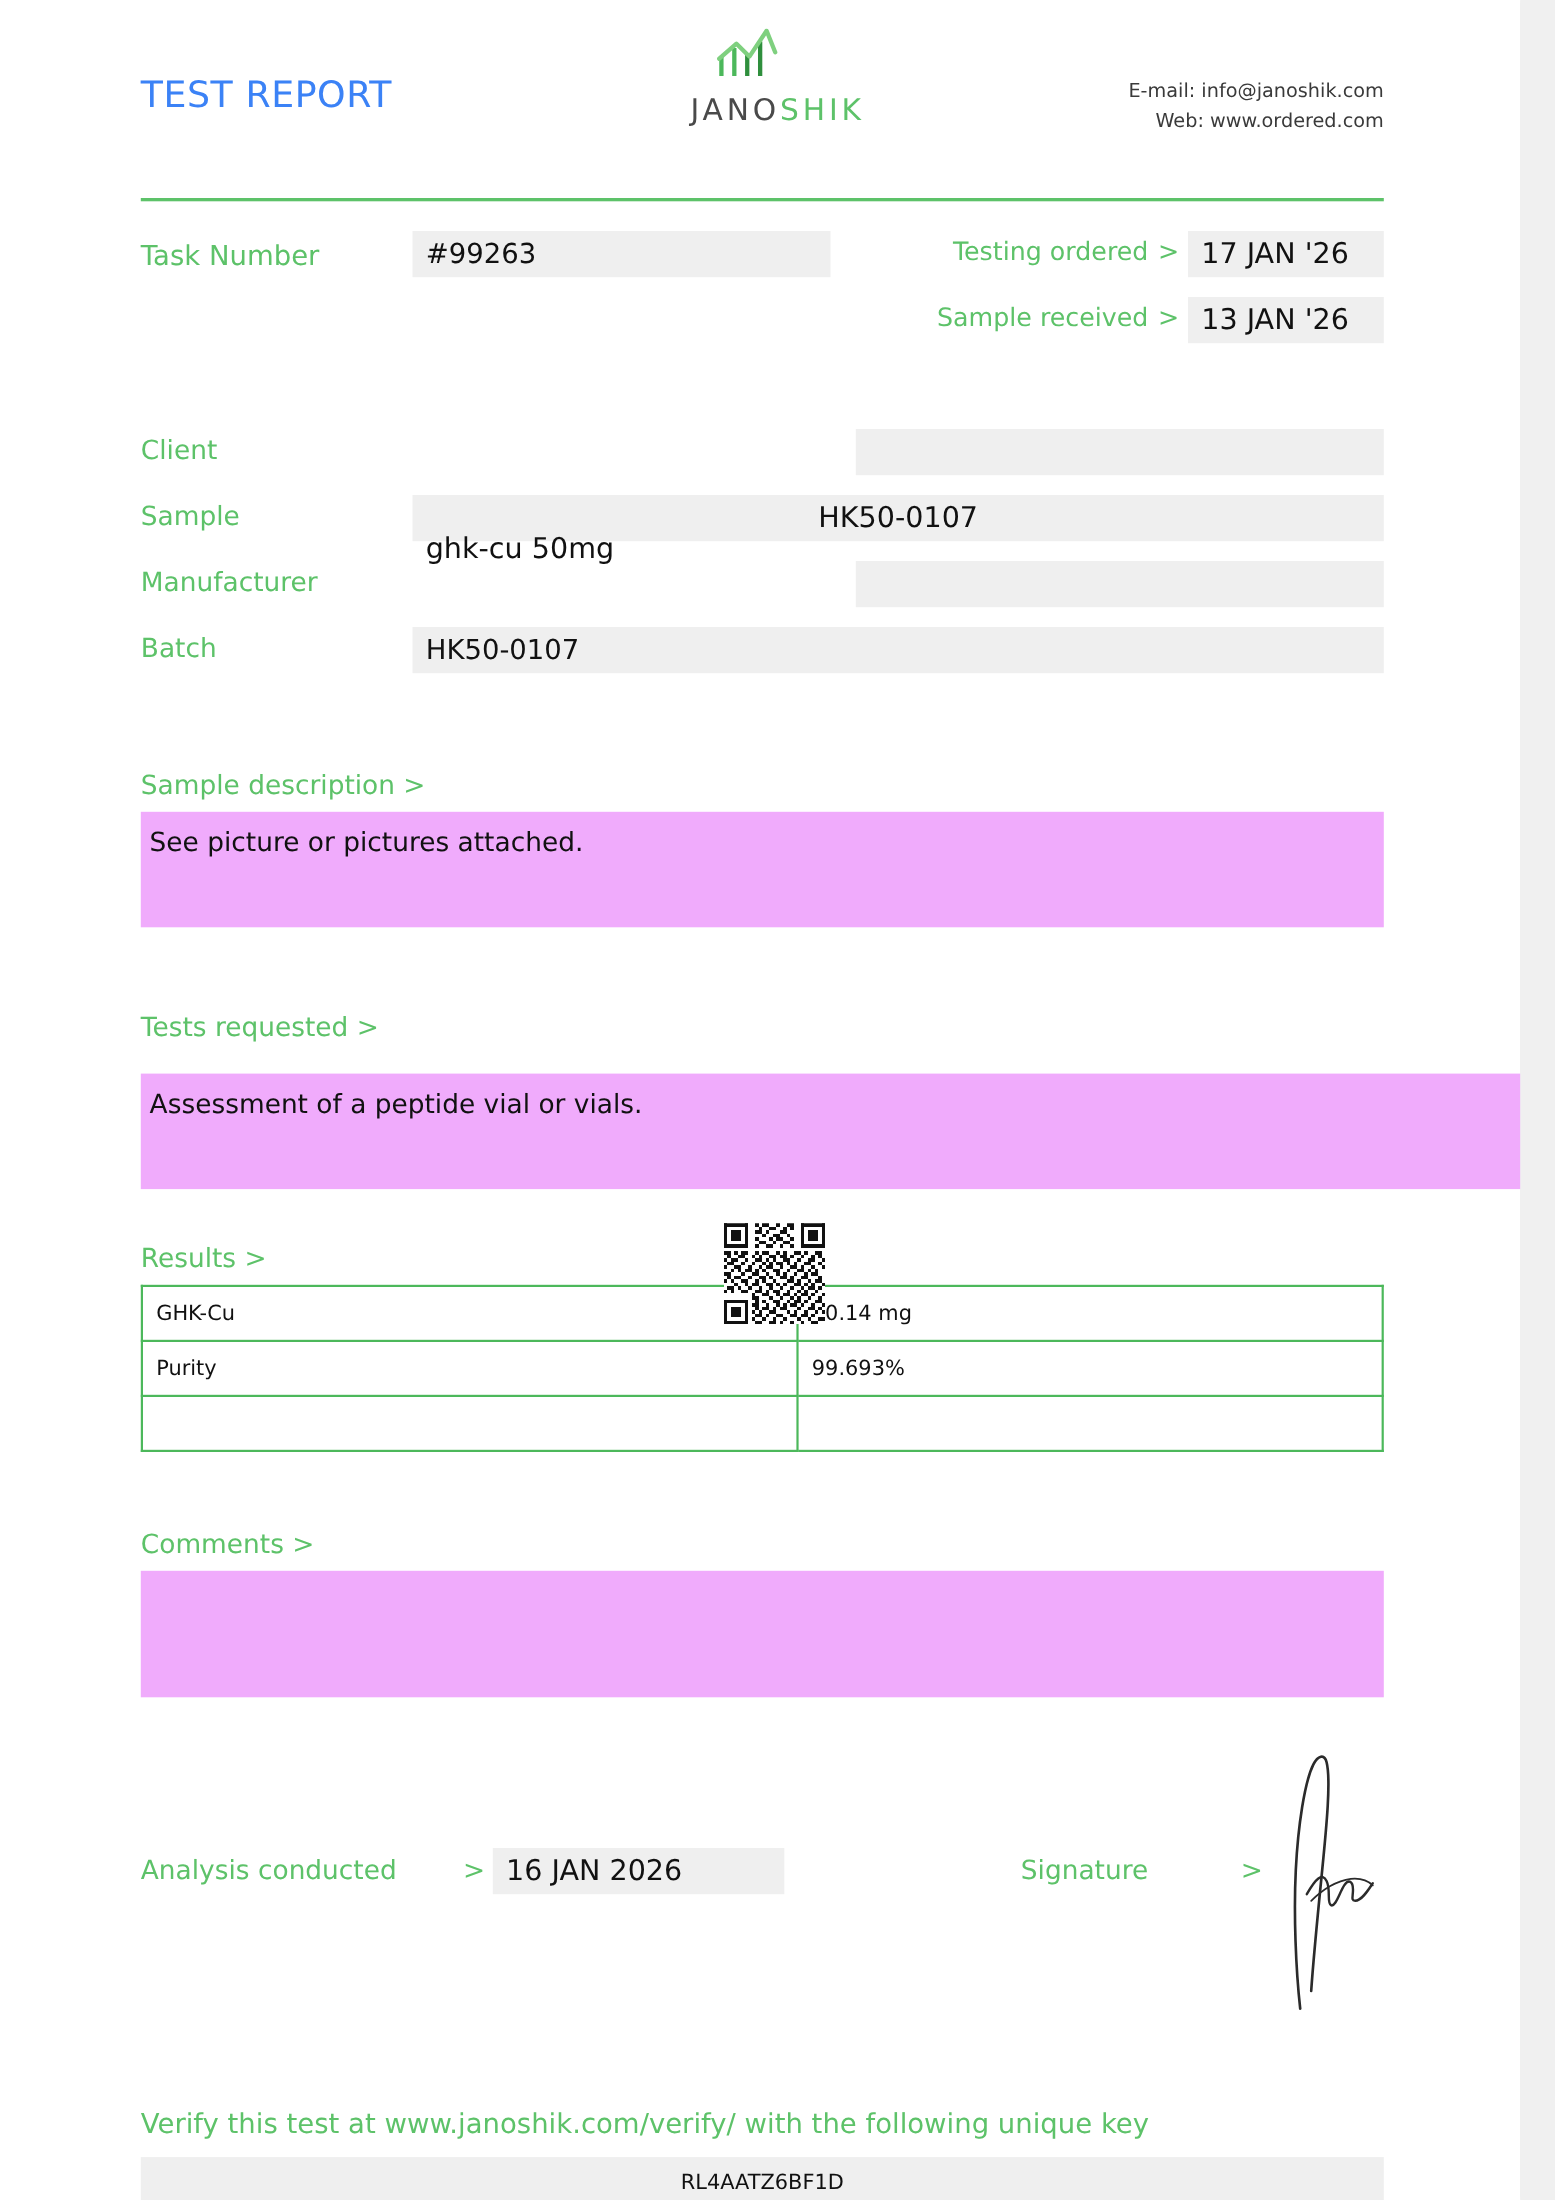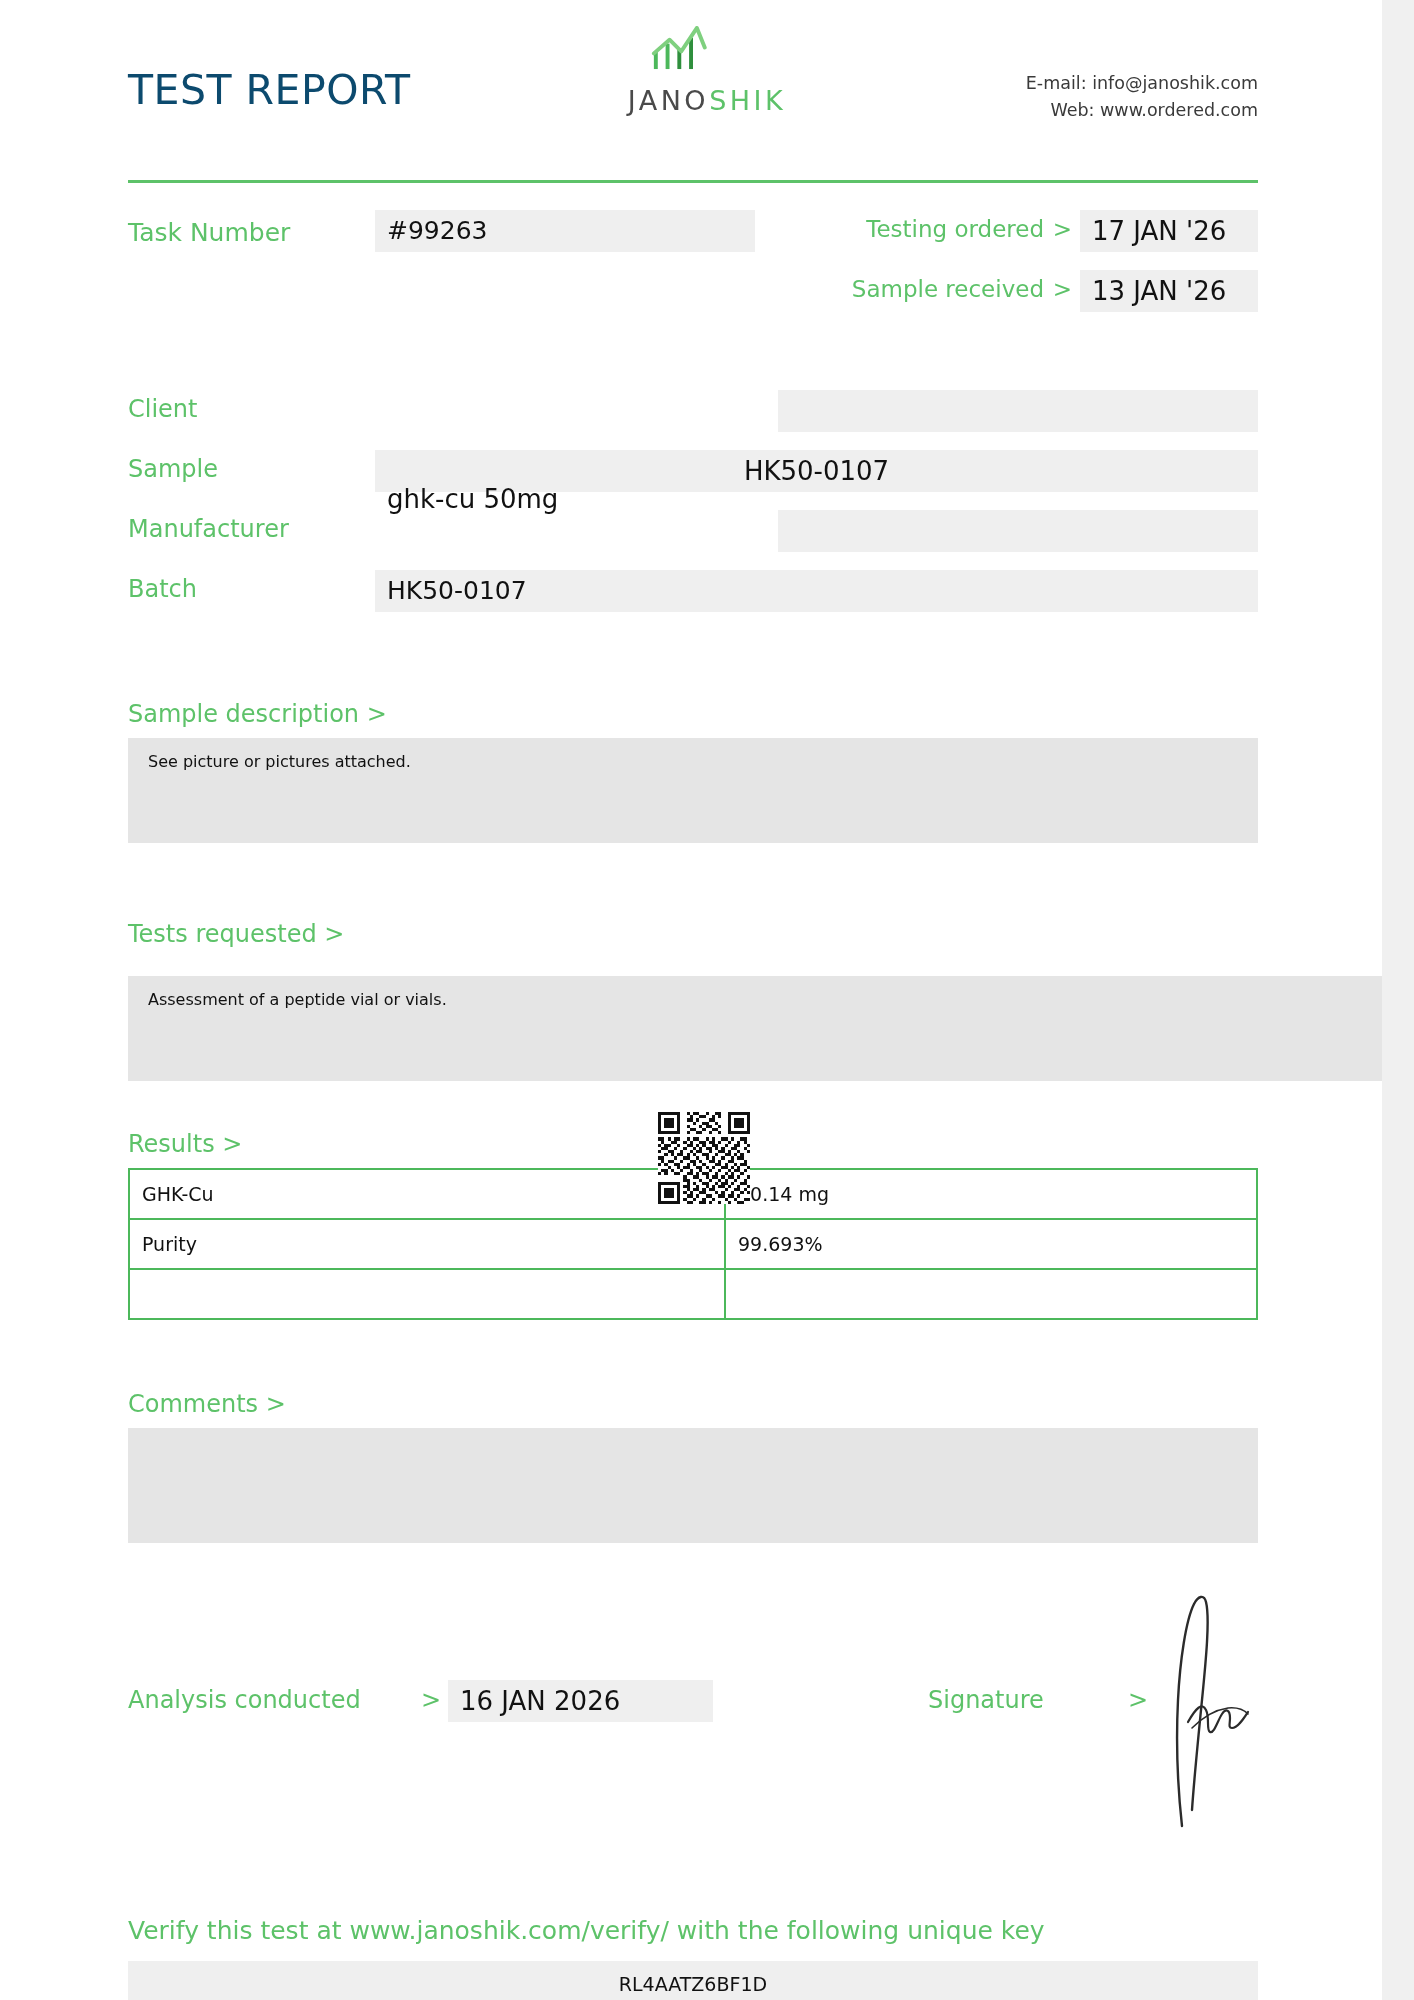--- a/index.html
+++ b/index.html
@@ -37,22 +37,22 @@
 
   
   .header {
     position: relative;
     height: 140px;
   }
   .title {
     position: absolute;
     left: 0;
     top: 66px;
-    font-size: 41px;
-    color: #0c4a6e;
+    font-size: 33px;
+    color: #3b82f6;
     letter-spacing: 0.5px;
     font-family: "DejaVu Sans", sans-serif;
     font-weight: 400;
     white-space: nowrap;
   }
   .logo {
     position: absolute;
     left: 474px;
     top: 26px;
     width: 210px;
@@ -187,24 +187,24 @@
     height: 42px;
   }
 
   
   .sec-title {
     font-size: 24px;
     color: #5dc269;
     margin-bottom: 10px;
   }
   .sec-box {
-    background: #e5e5e5;
+    background: #f0abfc;
     box-sizing: border-box;
-    padding: 14px 20px;
-    font-size: 16px;
+    padding: 14px 8px;
+    font-size: 24px;
     color: #111;
   }
 
   .sec-desc { position: absolute; left: 0; top: 700px; width: 1130px; }
   .sec-desc .sec-box { height: 105px; }
 
   .sec-tests { position: absolute; left: 0; top: 920px; width: 1306px; }
   .sec-tests .sec-box { height: 105px; margin-top: 28px; }
 
   

